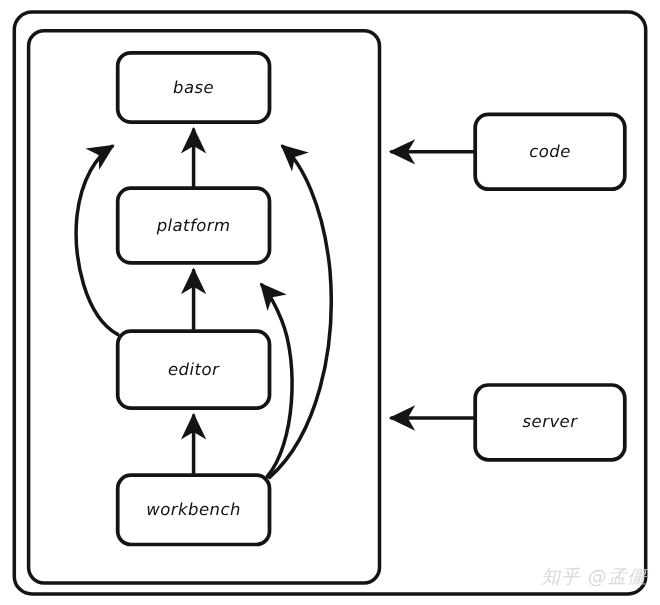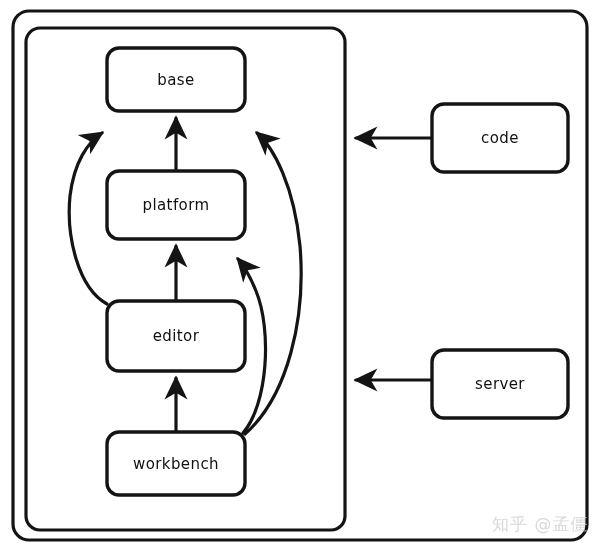--- a/index.html
+++ b/index.html
@@ -11,20 +11,21 @@
     width: 600px;
     height: 550px;
     overflow: hidden;
     font-family: "DejaVu Sans", sans-serif;
   }
   #canvas-root {
     position: relative;
     width: 560px;
     height: 550px;
     background: #ffffff;
+    font-style: italic;
   }
   svg#diagram {
     position: absolute;
     left: 0;
     top: 0;
     width: 600px;
     height: 550px;
     display: block;
   }
   .node-label {

